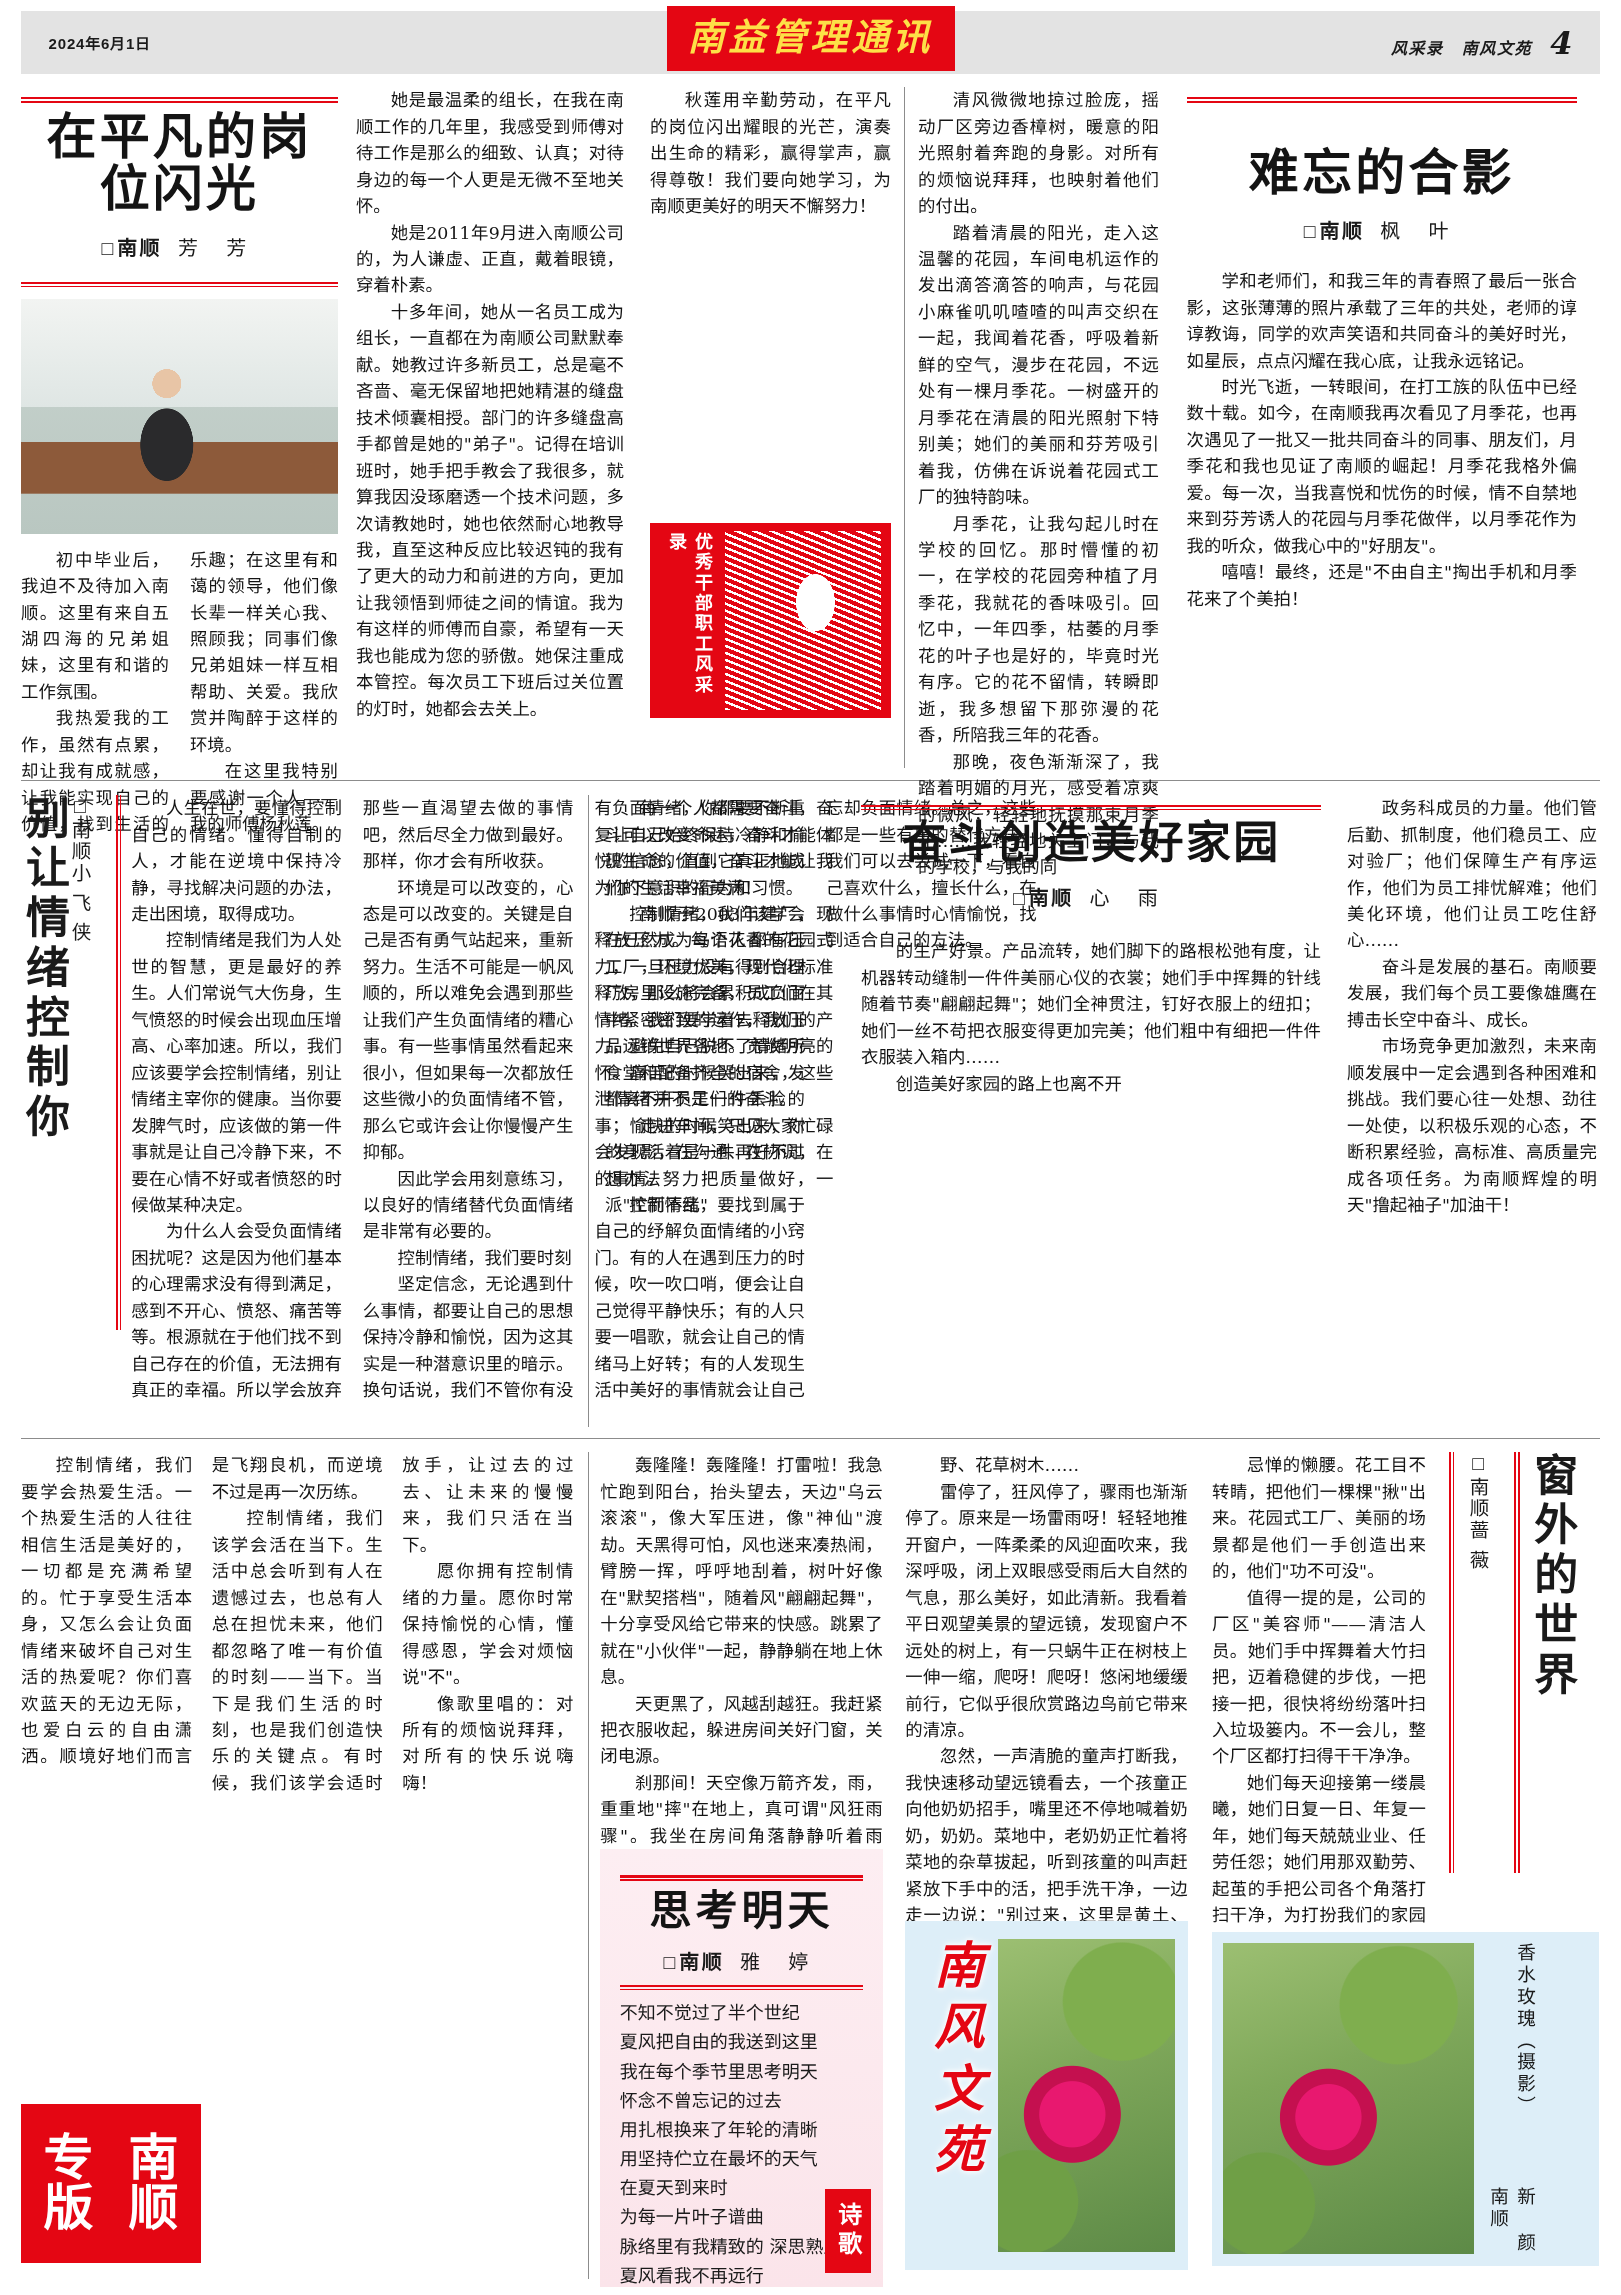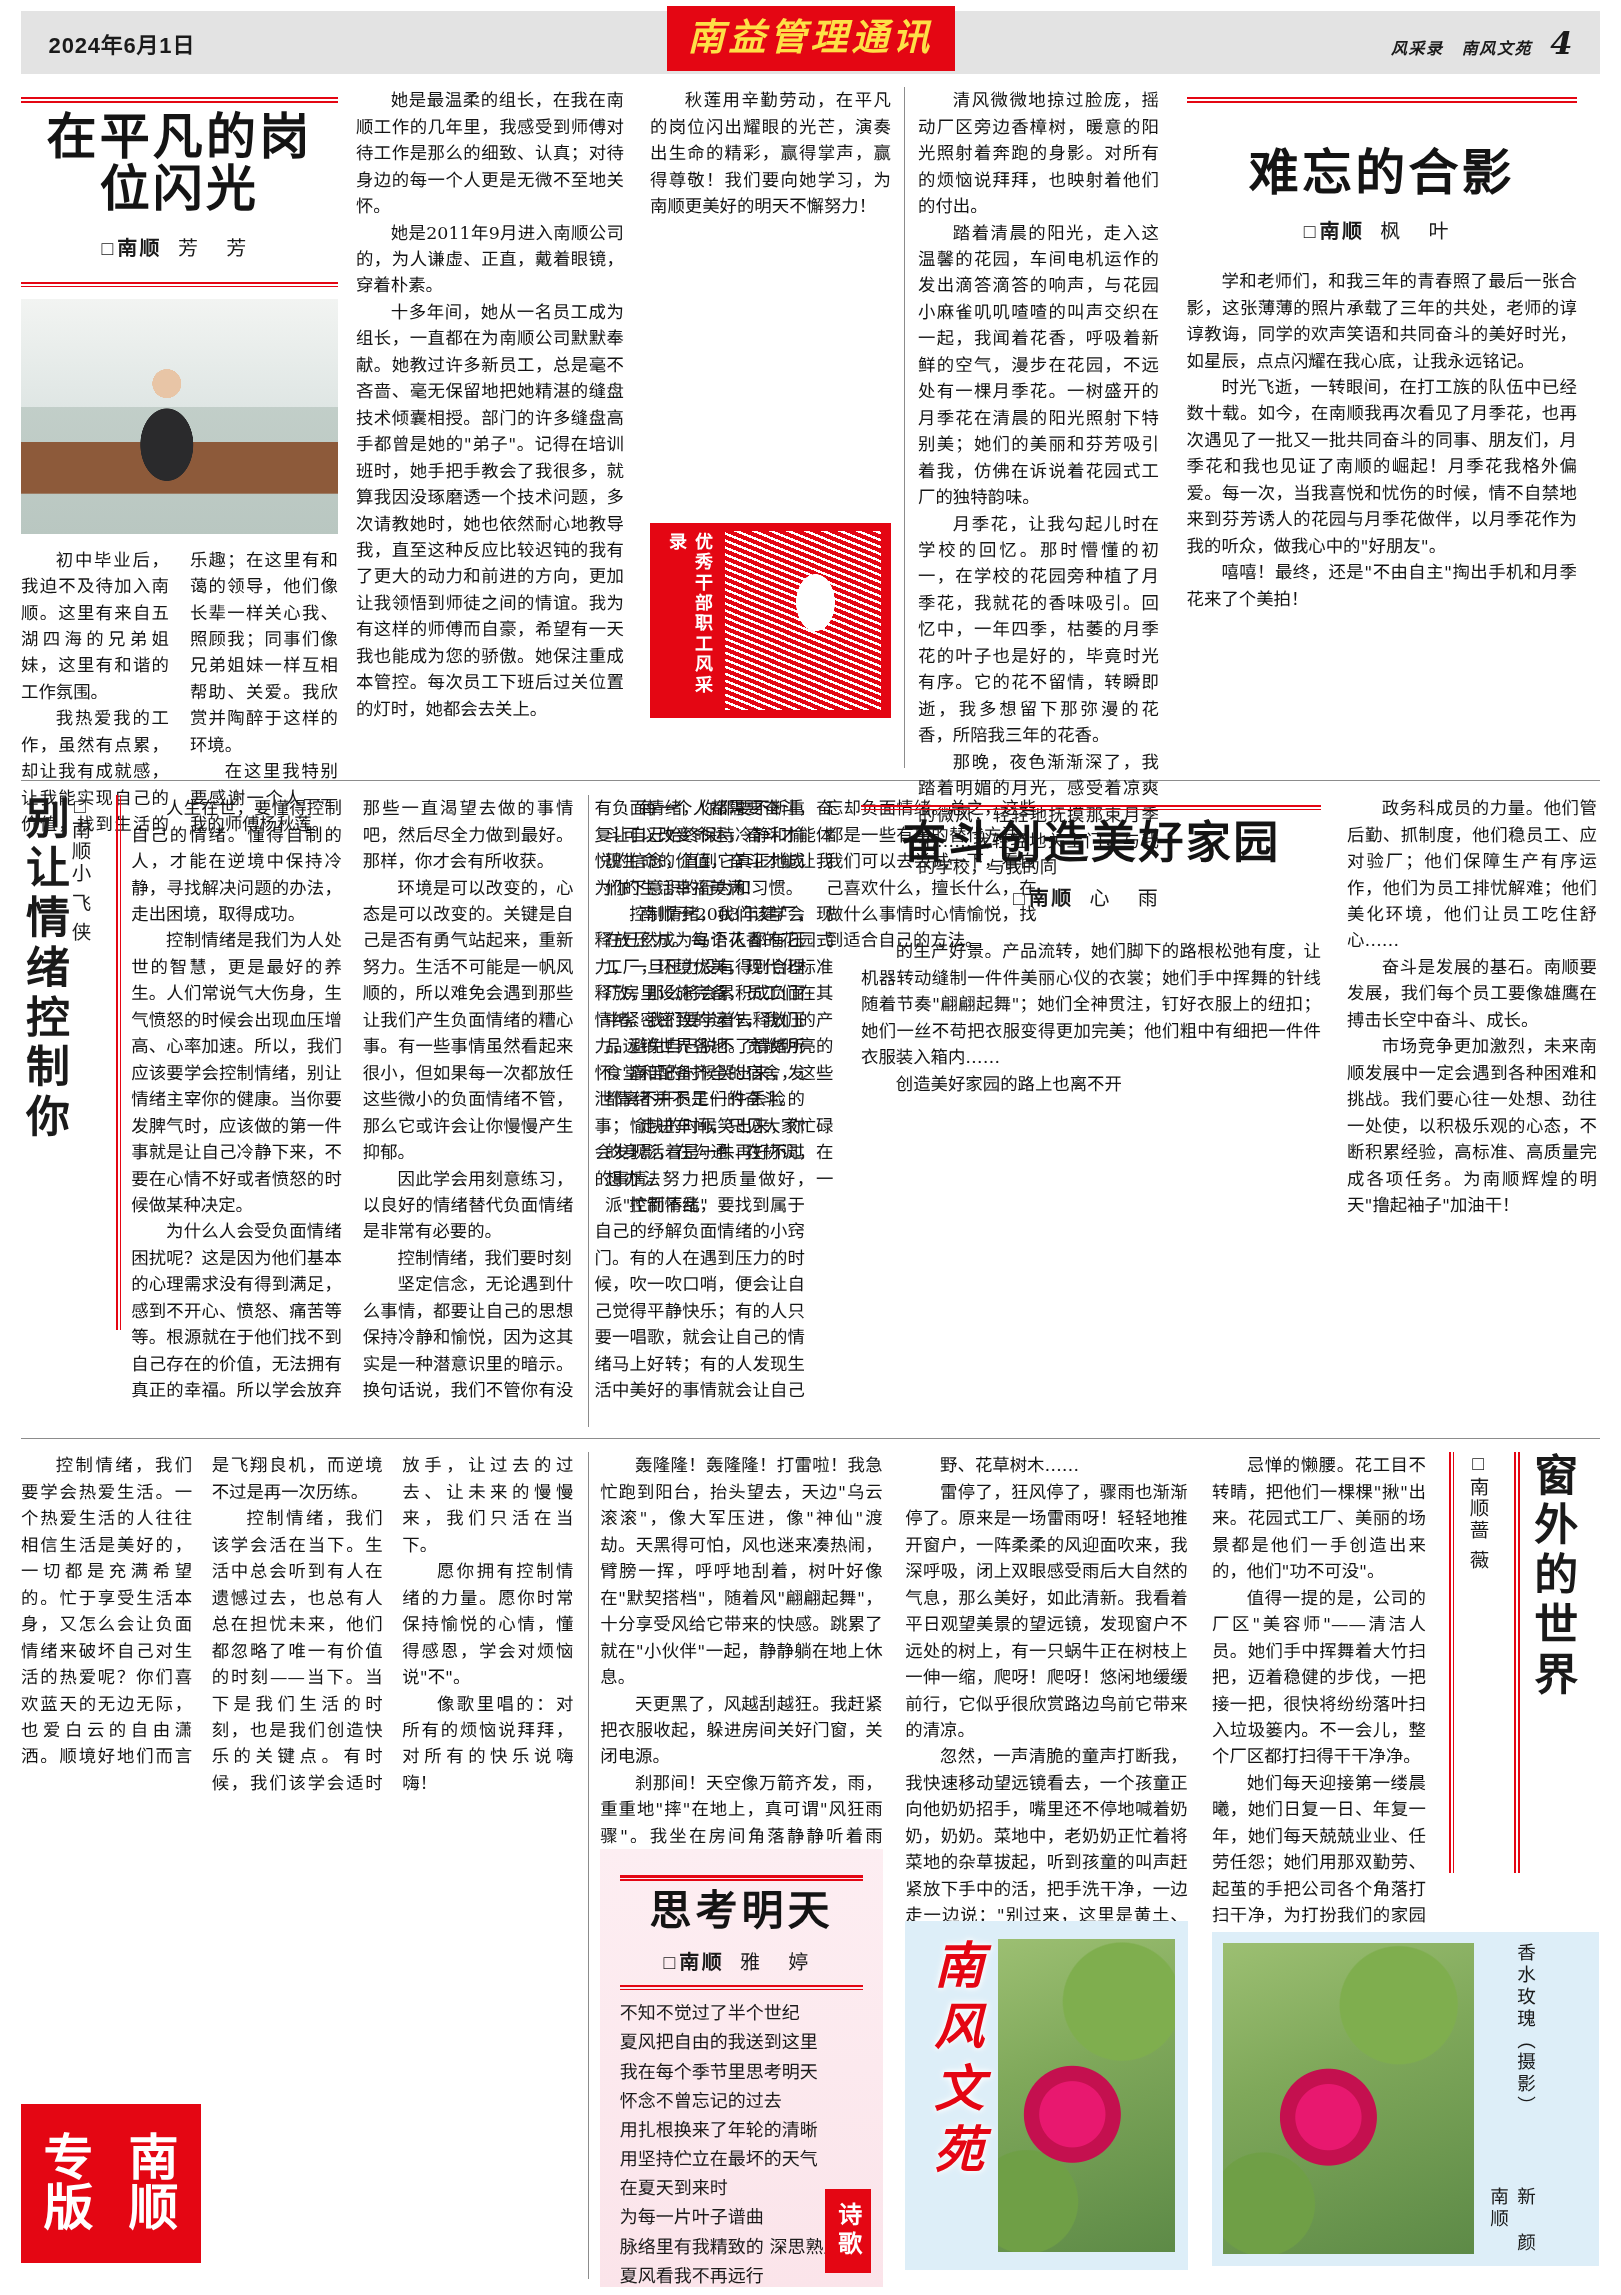--- a/index.html
+++ b/index.html
@@ -10,21 +10,21 @@
     color:#1a1a1a; position:relative; overflow:hidden;
   }
   .page { width:1621px; height:2295px; position:relative; padding:0 21px; }
 
   
   .masthead {
     height:63px; background:#e3e3e3; display:flex; align-items:center;
     justify-content:space-between; padding:0 27.6px; margin-top:11.3px;
     position:relative;
   }
-  .mh-date { font-size:22px; letter-spacing:0.8px; font-family:"Liberation Sans",sans-serif; font-weight:600; }
+  .mh-date { font-size:15px; letter-spacing:0.8px; font-family:"Liberation Sans",sans-serif; font-weight:600; }
   .mh-logo {
     position:absolute; left:50%; transform:translateX(-50%); top:-4.9px;
     background:#e40613; color:#fde047; font-size:37px; font-weight:700;
     padding:13px 21px 14.6px; letter-spacing:4px; line-height:1;
     font-family:"DejaVu Serif",serif; font-style:italic;
     white-space:nowrap;
   }
   .mh-right { display:flex; align-items:baseline; gap:18px; font-family:"DejaVu Serif",serif; font-style:italic; font-weight:700;}
   .mh-sec { font-size:16px; letter-spacing:1.6px; }
   .mh-page { font-size:32px; }

